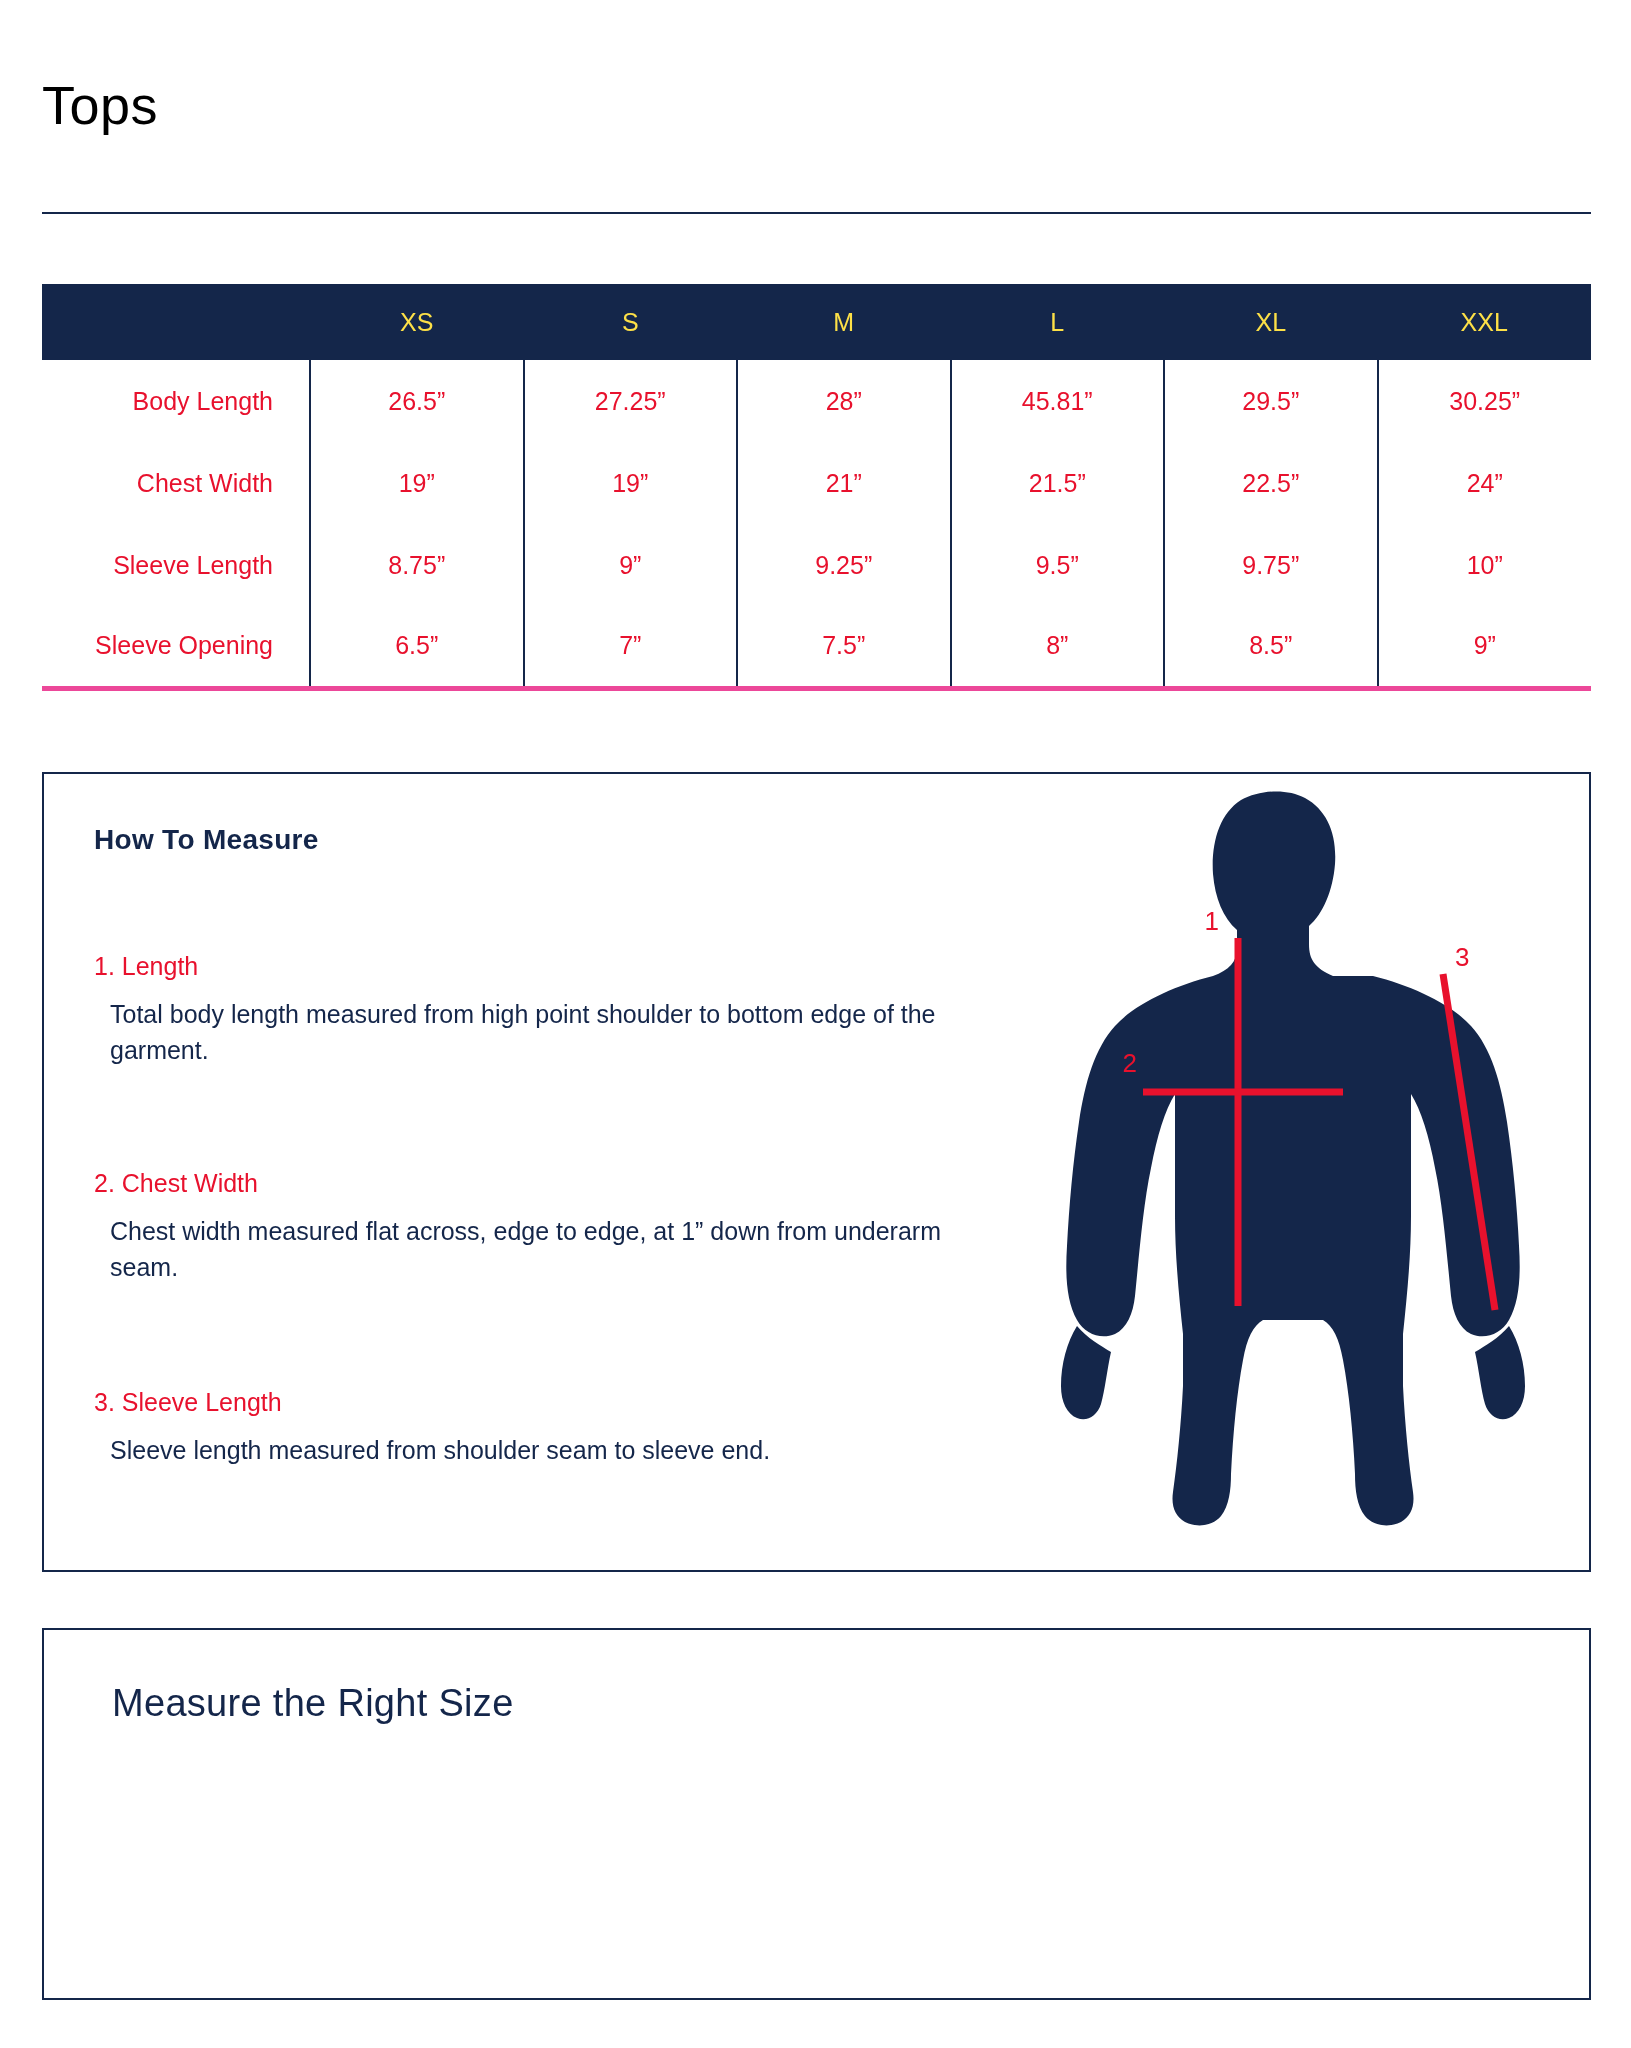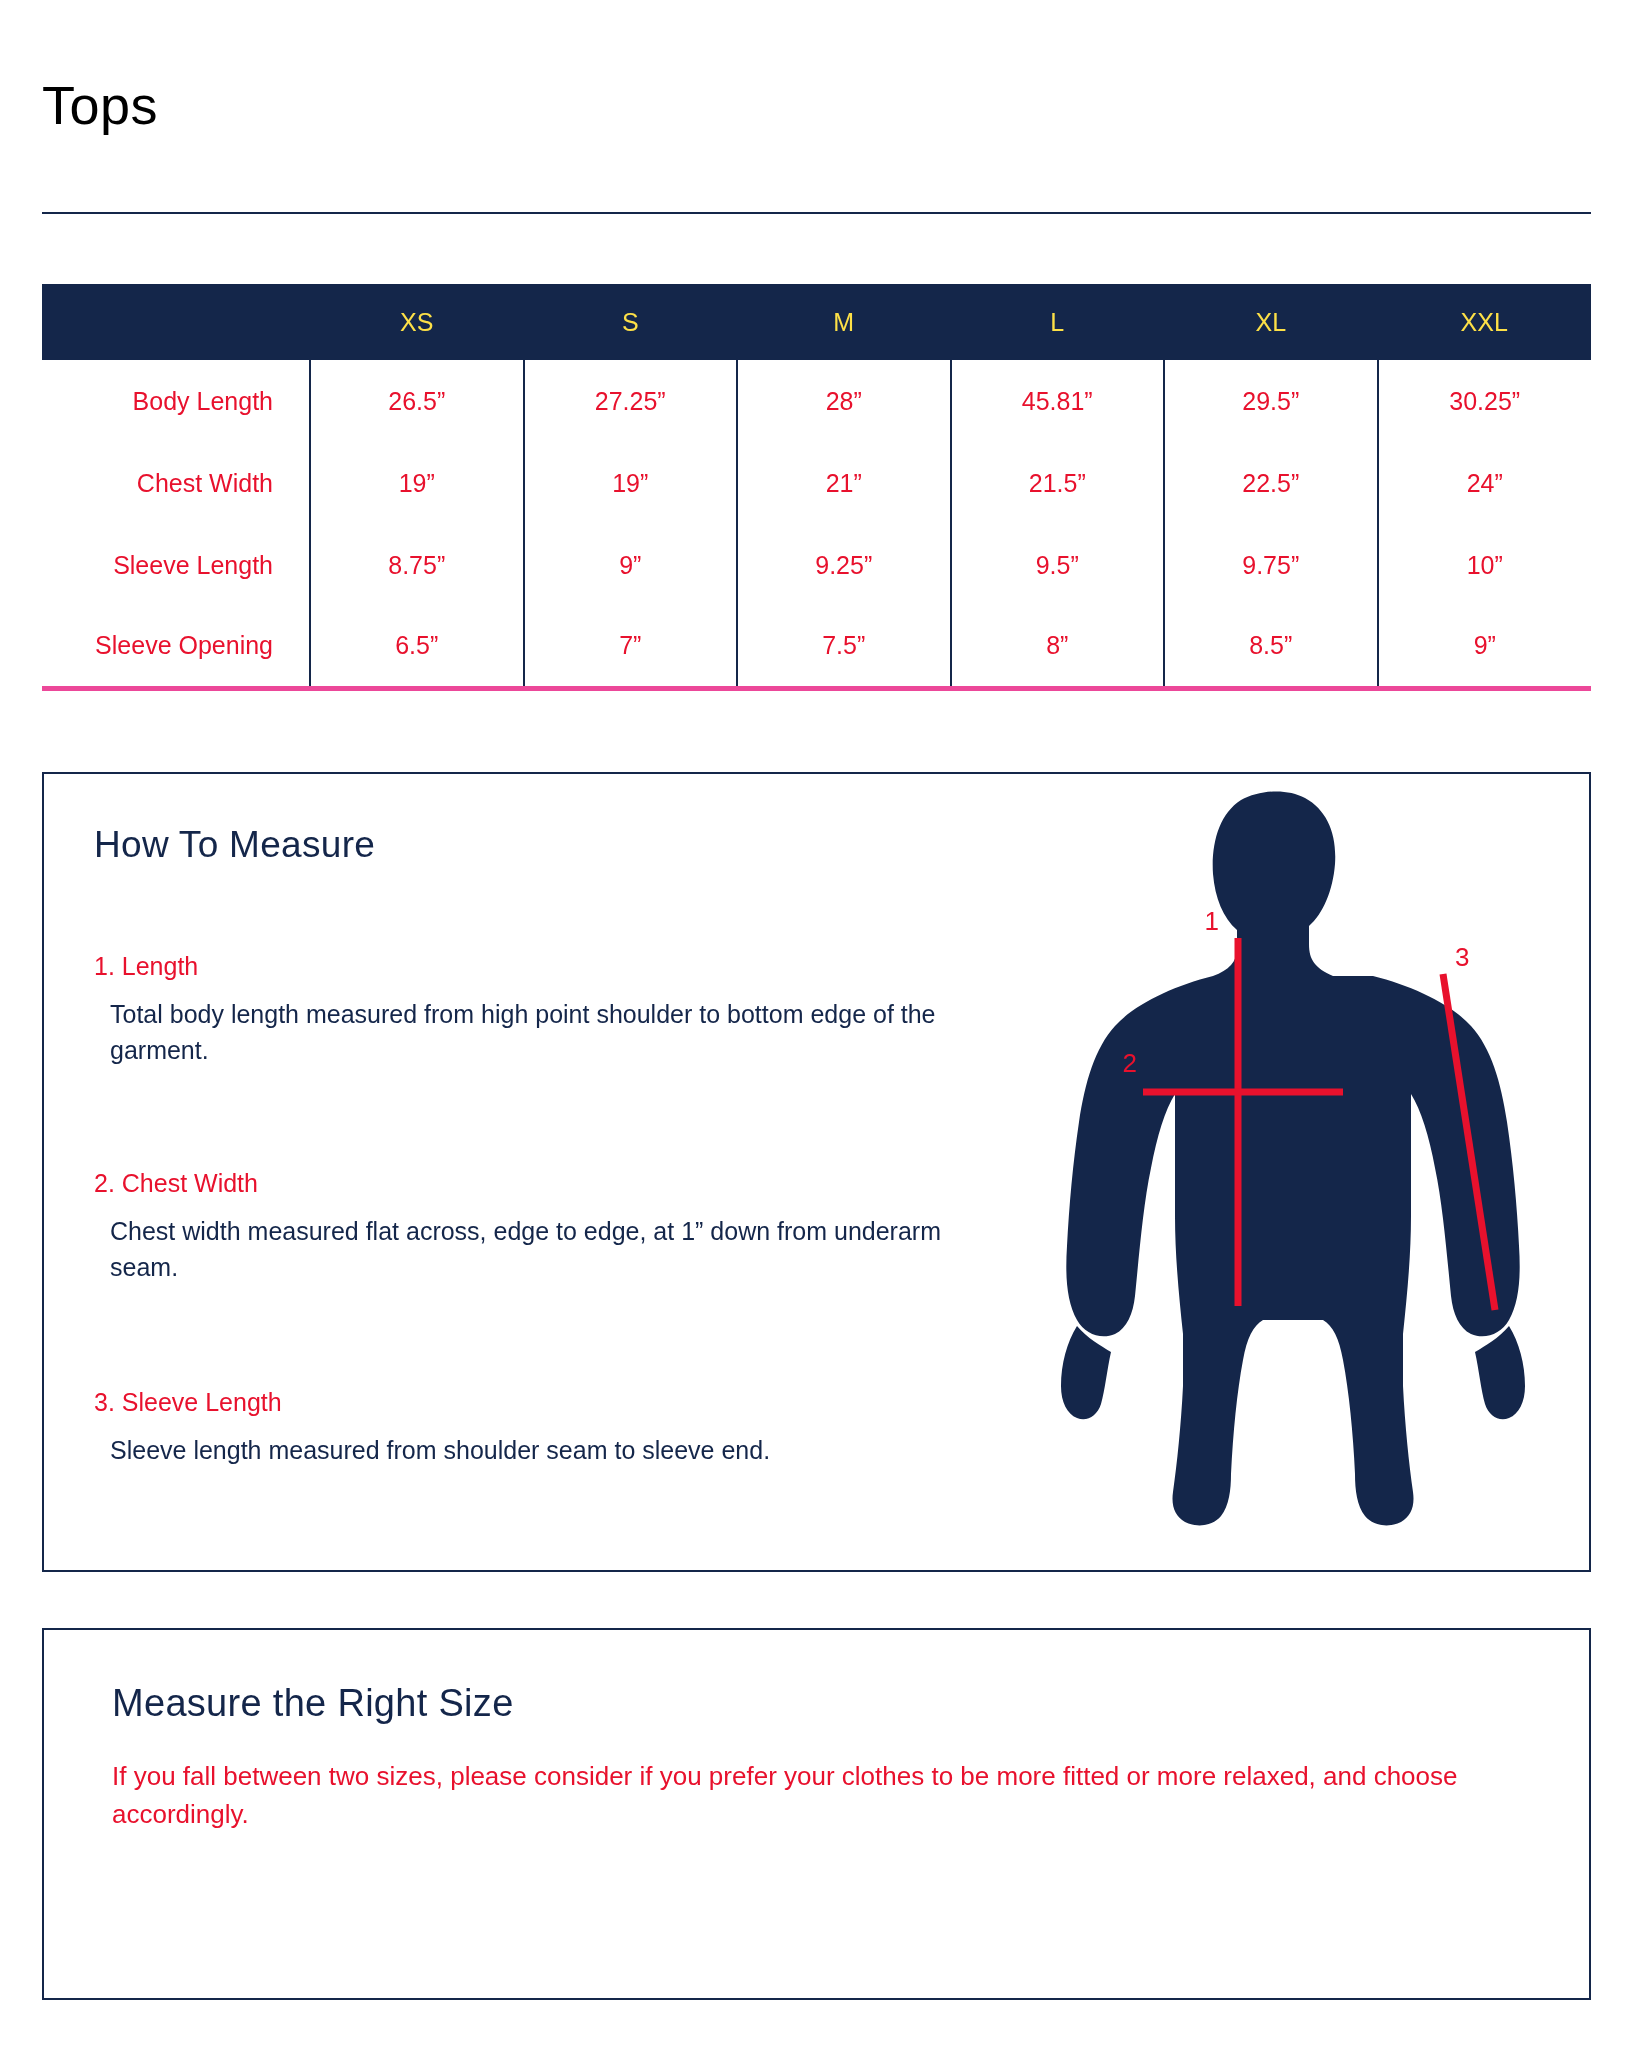--- a/index.html
+++ b/index.html
@@ -98,22 +98,22 @@
     top: 772px;
     width: 1549px;
     height: 800px;
     border: 2px solid #14264a;
     background: #ffffff;
   }
   .measure-heading {
     position: absolute;
     left: 50px;
     top: 50px;
-    font-size: 37px;
-    font-weight: 400;
+    font-size: 28px;
+    font-weight: 700;
     color: #14264a;
     letter-spacing: 0.3px;
   }
   .measure-block {
     position: absolute;
     left: 50px;
     width: 900px;
   }
   .measure-block .mb-title {
     font-size: 25px;
@@ -265,16 +265,15 @@
 
         <text x="196" y="144" fill="#e8112d" font-family="Liberation Sans, sans-serif" font-size="26" text-anchor="end">1</text>
         <text x="114" y="286" fill="#e8112d" font-family="Liberation Sans, sans-serif" font-size="26" text-anchor="end">2</text>
         <text x="432" y="180" fill="#e8112d" font-family="Liberation Sans, sans-serif" font-size="26">3</text>
       </svg>
     </div>
   </div>
 
   <div class="choose-panel">
     <div class="choose-heading">Measure the Right Size</div>
-    <div class="choose-body">If you fall between two sizes, please consider if you prefer your clothes to be more fitted or more relaxed, and choose accordingly.</div>
   </div>
 
 </div>
 
 </body></html>

